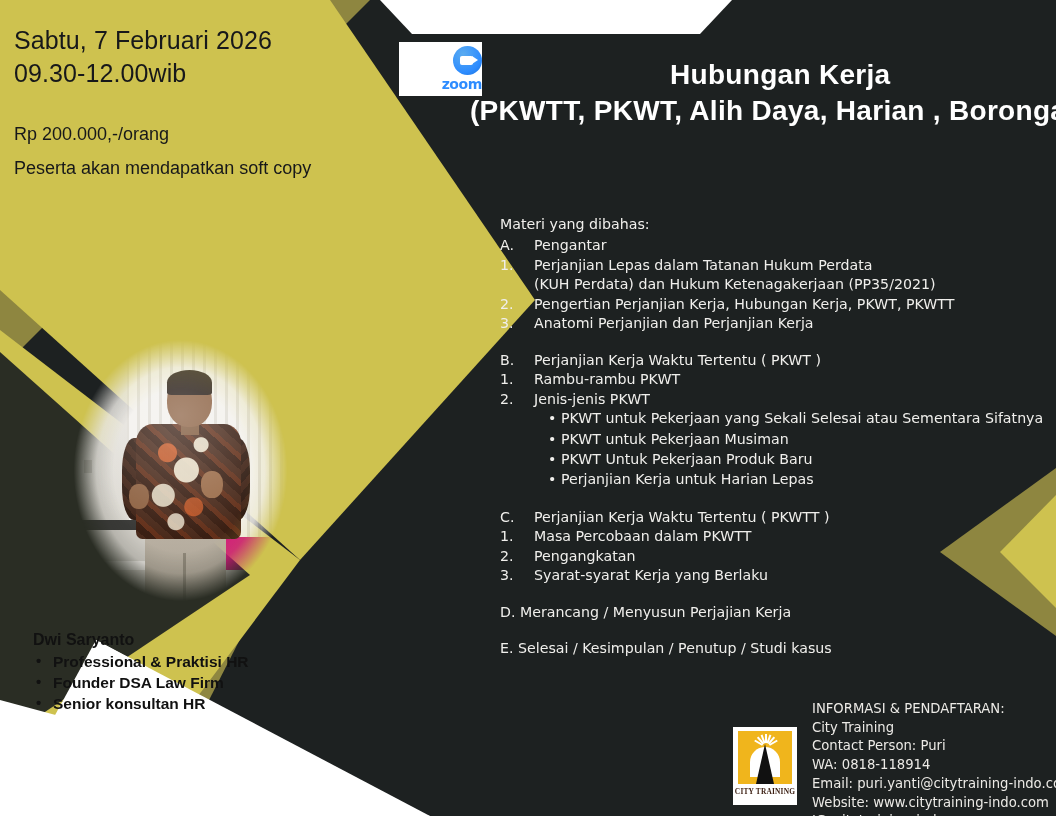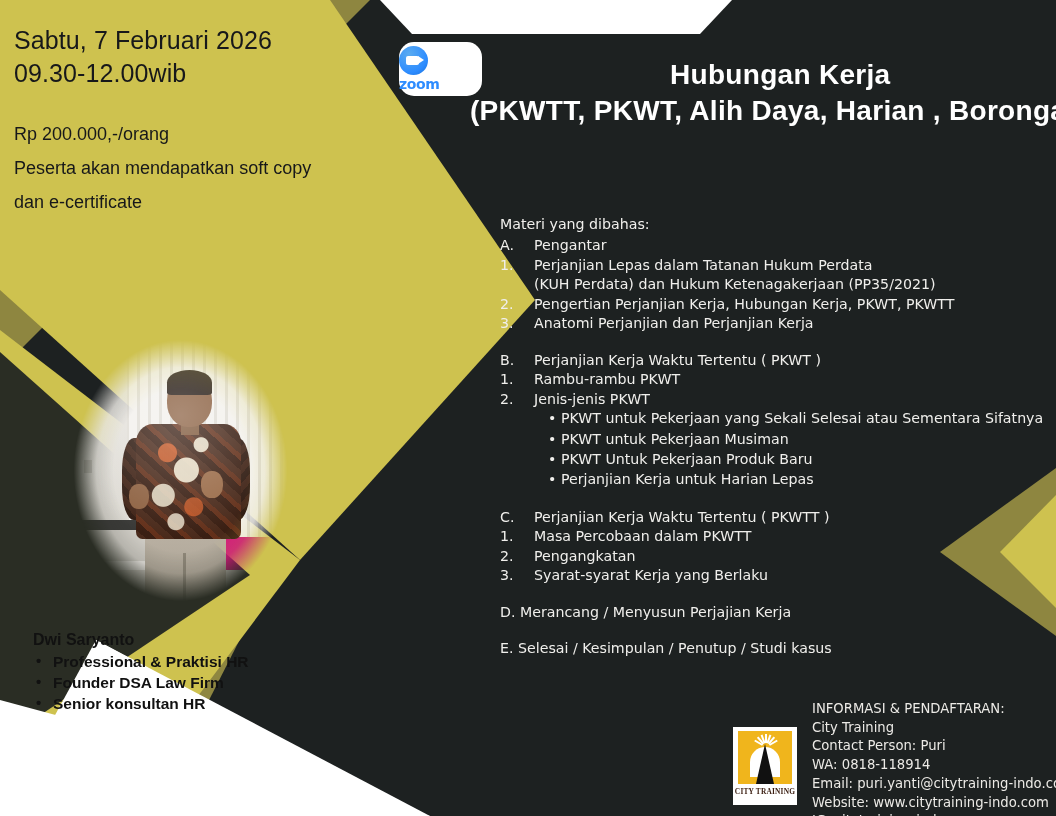--- a/index.html
+++ b/index.html
@@ -119,21 +119,21 @@
   .ph-glow{
     position:absolute;inset:0;border-radius:50%;
     background:radial-gradient(circle at 50% 30%, rgba(255,255,255,.28), rgba(255,255,255,0) 55%);
     pointer-events:none;
   }
 
   
   .zoom-logo{
     position:absolute;left:399px;top:42px;width:83px;height:54px;
     background:#ffffff;z-index:7;
-    display:flex;flex-direction:column;align-items:flex-start;justify-content:center;border-radius:15px;
+    display:flex;flex-direction:column;align-items:flex-end;justify-content:center;
   }
   .zoom-cam{
     width:29px;height:29px;border-radius:50%;
     background:radial-gradient(circle at 35% 28%, #5aabf0, #2d8cff 65%, #1b6fd6);
     display:flex;align-items:center;justify-content:center;position:relative;
   }
   .zoom-cam .cam-body{
     width:13px;height:9px;background:#fff;border-radius:2px;margin-left:-2px;
   }
   .zoom-cam .cam-lens{
@@ -231,21 +231,20 @@
     <polygon points="1056,468 1056,636 940,552" fill="#8e8640"></polygon>
     <polygon points="1056,495 1056,608 1000,552" fill="#cec24f"></polygon>
   </svg>
 
   <div class="left-text">
     <div class="dateline">Sabtu, 7 Februari 2026
 09.30-12.00wib</div>
     <div class="price">
       <div>Rp 200.000,-/orang</div>
       <div>Peserta akan mendapatkan soft copy</div>
-      <div>dan e-certificate</div>
     </div>
   </div>
 
   <div class="photo-wrap">
     <div class="photo-circle">
       <div class="ph-bg"></div>
       <div class="ph-blinds"></div>
       <div class="ph-wallpanel"></div>
       <div class="ph-switch"></div>
       <div class="ph-pink"></div>

